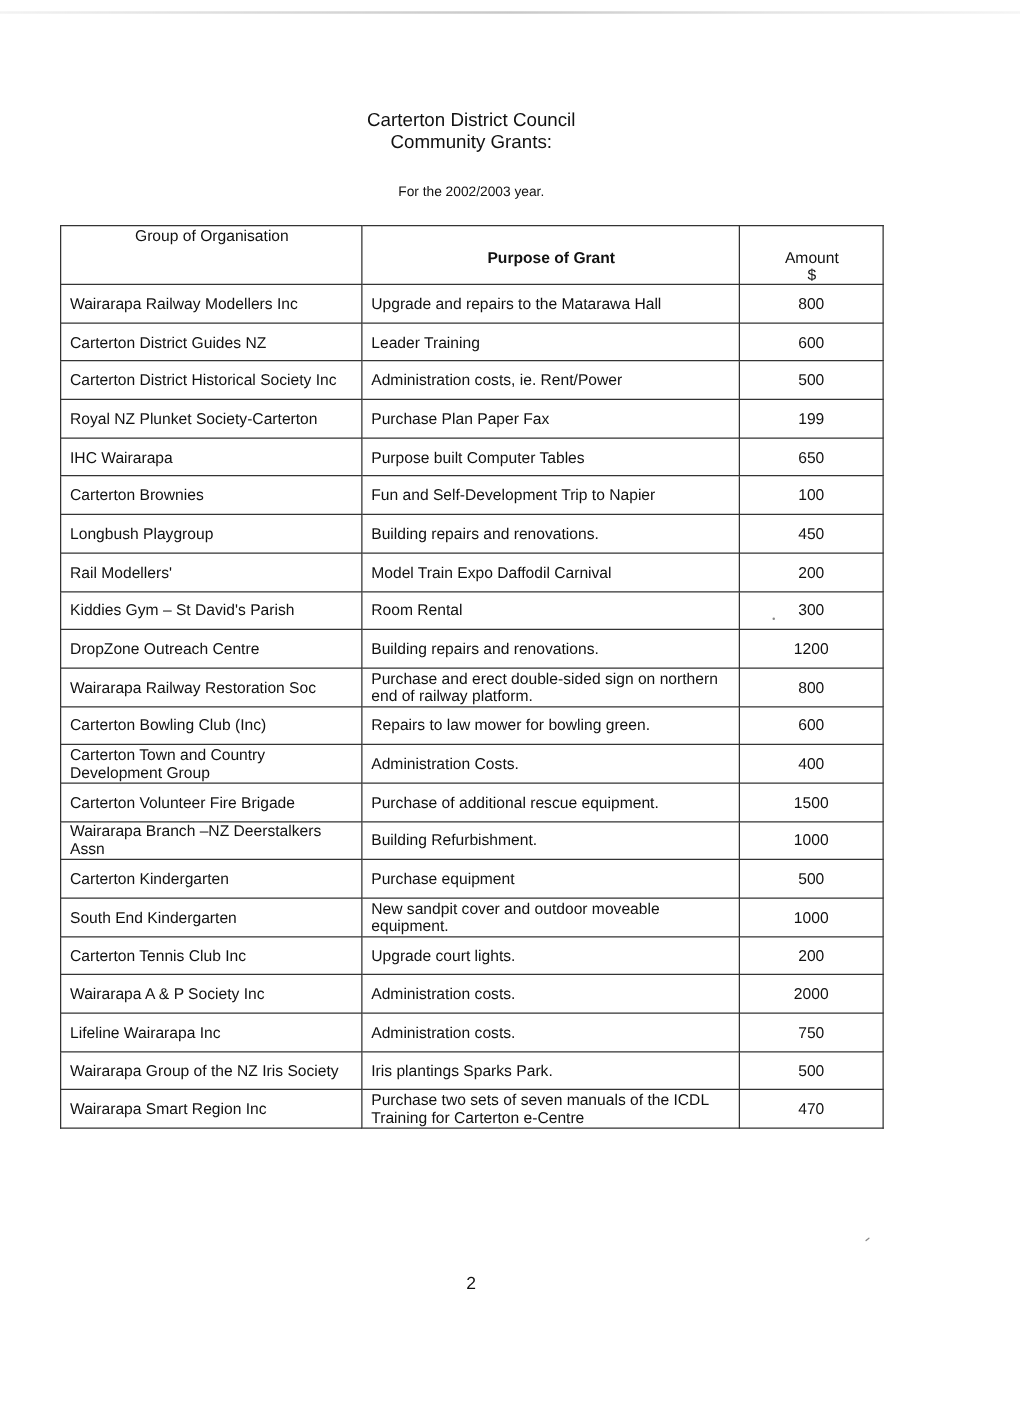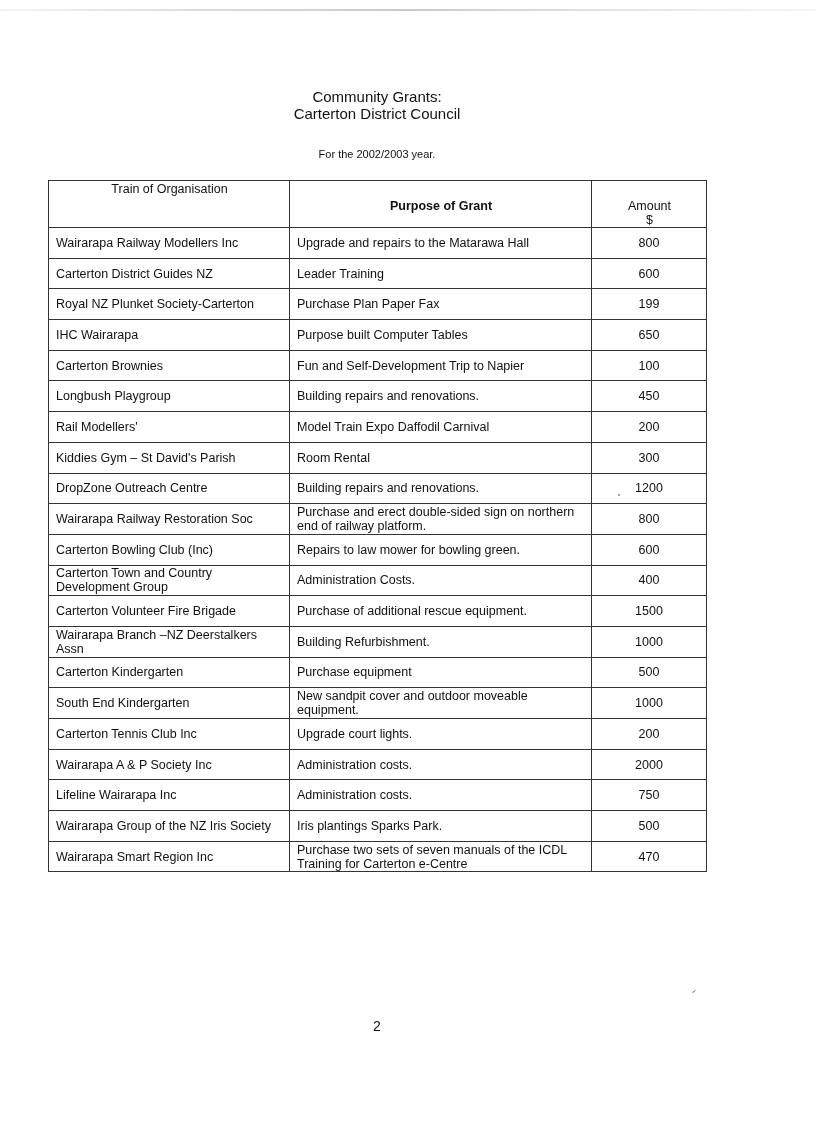--- a/index.html
+++ b/index.html
@@ -103,54 +103,59 @@
     background: #888;
     border-radius: 1px;
   }
 </style>
 </head>
 <body>
 
 <div class="scan-line"></div>
 
 <div class="title-block">
+  <div>Carterton District Council</div>
   <div>Community Grants:</div>
-  <div>Carterton District Council</div>
 </div>
 
 <div class="subtitle">For the 2002/2003 year.</div>
 
 <table class="grants">
   <colgroup>
     <col class="c1">
       <col class="c2">
       <col class="c3">
   </colgroup>
   <thead>
     <tr>
-      <th class="h-name">Train of Organisation</th>
+      <th class="h-name">Group of Organisation</th>
       <th class="h-purpose">Purpose of Grant</th>
       <th class="h-amount">
         <span class="cell-text">Amount</span>
         <span class="cell-text">$</span>
       </th>
     </tr>
   </thead>
   <tbody id="grants-body">
       <tr>
         <td>Wairarapa Railway Modellers Inc</td>
         <td>Upgrade and repairs to the Matarawa Hall</td>
         <td class="amount">800</td>
       </tr>
       <tr>
         <td>Carterton District Guides NZ</td>
         <td>Leader Training</td>
         <td class="amount">600</td>
       </tr>
       <tr>
+        <td>Carterton District Historical Society Inc</td>
+        <td>Administration costs, ie. Rent/Power</td>
+        <td class="amount">500</td>
+      </tr>
+      <tr>
         <td>Royal NZ Plunket Society-Carterton</td>
         <td>Purchase Plan Paper Fax</td>
         <td class="amount">199</td>
       </tr>
       <tr>
         <td>IHC Wairarapa</td>
         <td>Purpose built Computer Tables</td>
         <td class="amount">650</td>
       </tr>
       <tr>

